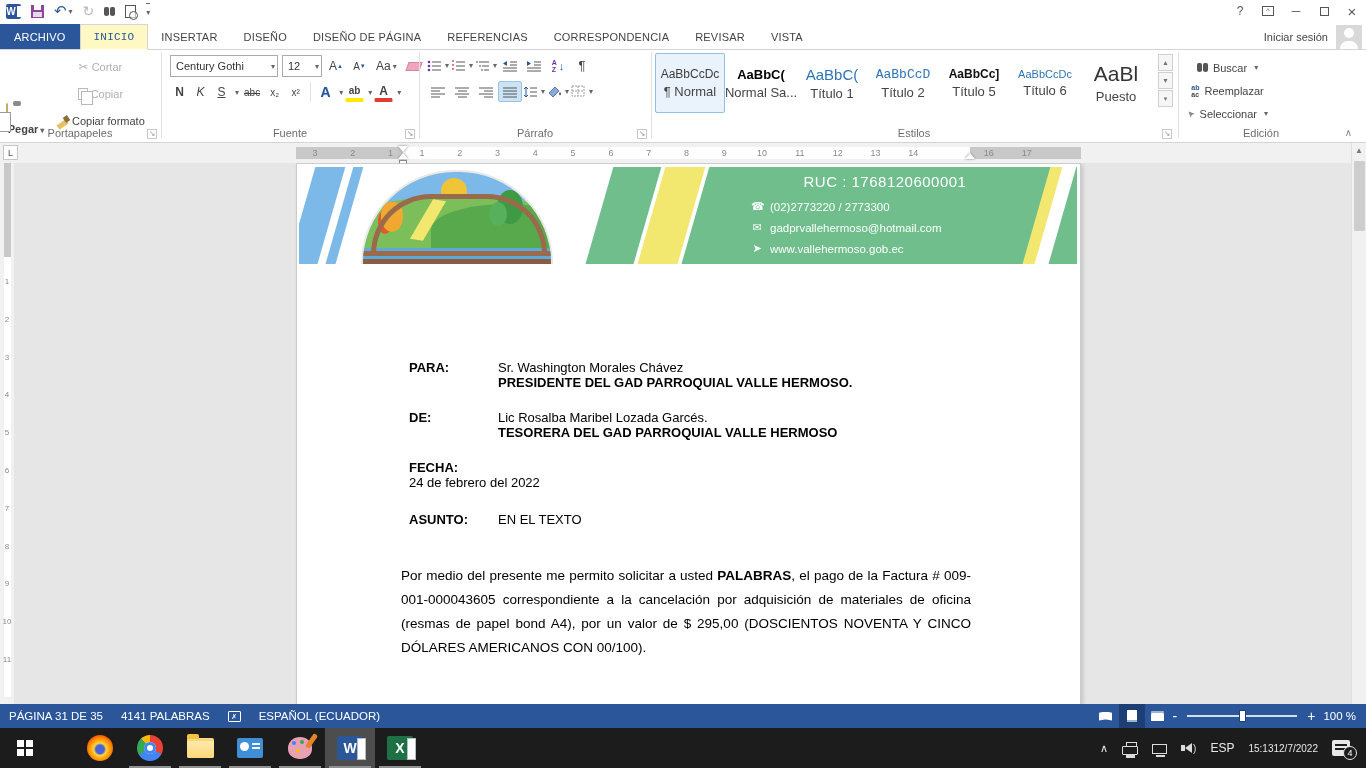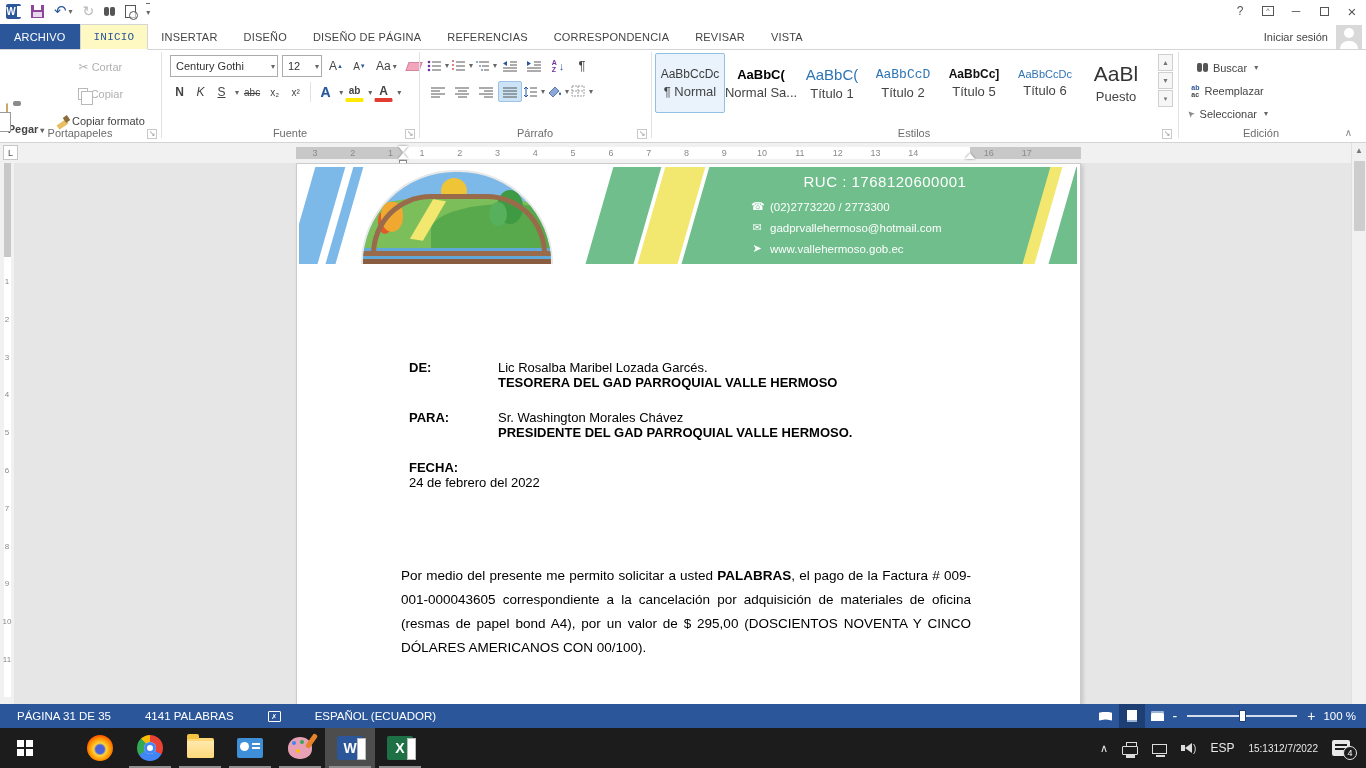--- a/index.html
+++ b/index.html
@@ -165,21 +165,21 @@
   .fbody { flex:1; font-size:13px; }
   .l2 { font-weight:bold; }
   .docbody { position:absolute; left:104px; top:400px; width:570px; font-size:13.5px; color:#000; text-align:justify; line-height:24px; }
 
   .vscroll { position:absolute; right:0; top:143px; width:15px; height:561px; background:#f1f1f1; border-left:1px solid #e0e0e0; }
   .vscroll .arr { height:15px; text-align:center; font-size:8px; color:#777; line-height:15px; }
   .vthumb { position:absolute; left:2px; top:18px; width:11px; height:70px; background:#cdcdcd; border-radius:1px; }
 
   
   .statusbar { position:absolute; top:704px; left:0; width:1366px; height:24px; background:#2b579a; color:#fff; display:flex; align-items:center; font-size:11.5px; }
-  .sitem { padding:0 17px; height:100%; display:flex; align-items:center; gap:5px; }
+  .sitem { padding:0 9px; height:100%; display:flex; align-items:center; gap:5px; }
   .book { width:13px; height:11px; border:1px solid #fff; border-radius:1px; position:relative; font-size:7px; text-align:center; line-height:10px; }
   .sright { margin-left:auto; display:flex; align-items:center; }
   .vic { width:26px; height:24px; display:flex; align-items:center; justify-content:center; }
   .vic.sel { background:#1e3f73; }
   .ic-read { width:13px; height:9px; background:#fff; clip-path:polygon(0 15%,45% 0,55% 0,100% 15%,100% 100%,55% 88%,45% 88%,0 100%); }
   .ic-print { width:10px; height:12px; background:#fff; box-shadow:inset 0 -2px 0 #9ab2d4; }
   .ic-web { width:13px; height:10px; background:#fff; border-radius:2px 2px 0 0; box-shadow:inset 0 2px 0 #9ab2d4; }
   .ztrack { width:110px; height:2px; background:rgba(255,255,255,.8); margin:0 8px; position:relative; }
   .zthumb { position:absolute; left:52px; top:-5px; width:7px; height:12px; background:#fff; border:1px solid #1e3f73; }
   .zpm { font-size:14px; padding:0 2px; }
@@ -611,37 +611,43 @@
         <div class="crow">
             <span class="ci">➤</span>
             <span>www.vallehermoso.gob.ec</span>
           </div>
       </div>
     </div>
 
 
     <div class="fields">
       <div class="frow" style="margin-bottom:20px;">
+        <div class="flab">PARA:</div>
+        <div class="fbody">
+            <div>Sr. Washington Morales Chávez</div>
+            <div class="l2">PRESIDENTE DEL GAD PARROQUIAL VALLE HERMOSO.</div>
+          </div>
+      </div>
+      <div class="frow" style="margin-bottom:20px;">
         <div class="flab">DE:</div>
         <div class="fbody">
             <div>Lic Rosalba Maribel Lozada Garcés.</div>
             <div class="l2">TESORERA DEL GAD PARROQUIAL VALLE HERMOSO</div>
           </div>
       </div>
-      <div class="frow" style="margin-bottom:20px;">
-        <div class="flab">PARA:</div>
-        <div class="fbody">
-            <div>Sr. Washington Morales Chávez</div>
-            <div class="l2">PRESIDENTE DEL GAD PARROQUIAL VALLE HERMOSO.</div>
-          </div>
-      </div>
       <div class="frow" style="margin-bottom:22px;flex-direction:column;">
         <div class="flab">FECHA:</div>
         <div class="fbody">
             <div>24 de febrero del 2022</div>
+          </div>
+      </div>
+      <div class="frow">
+        <div class="flab">ASUNTO:</div>
+        <div class="fbody">
+            <div>EN EL TEXTO</div>
           </div>
       </div>
     </div>
 
     <div class="docbody"><span>Por medio del presente me permito solicitar a usted </span><b>PALABRAS</b><span>, el pago de la Factura # 009-001-000043605 correspondiente a la cancelación por adquisición de materiales de oficina (resmas de papel bond A4), por un valor de $ 295,00 (DOSCIENTOS NOVENTA Y CINCO DÓLARES AMERICANOS CON 00/100).</span></div>
   </div>
 </div>
 
 <div class="vscroll">
   <div class="arr">▲</div>

